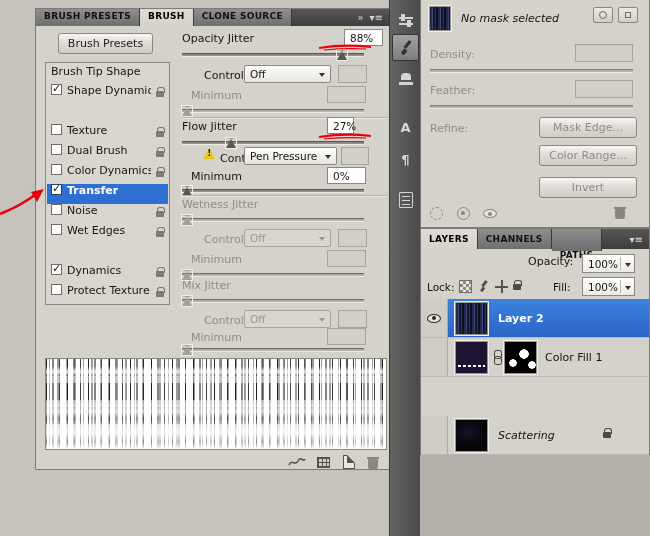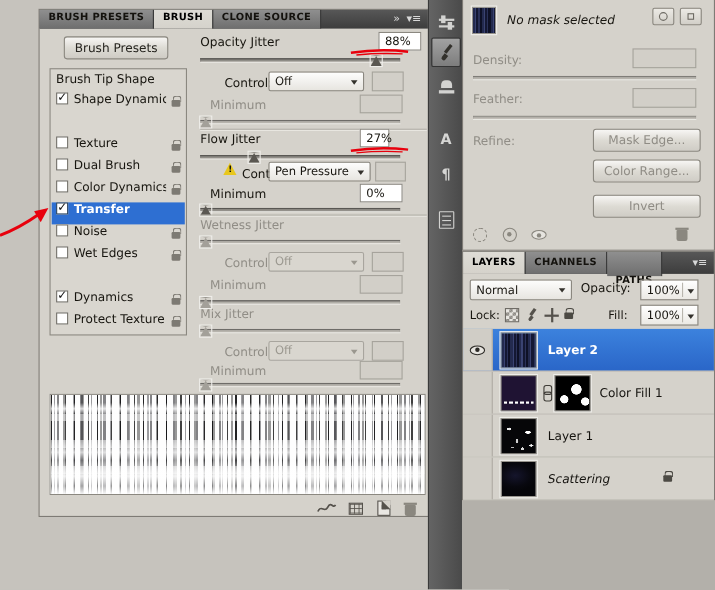--- a/index.html
+++ b/index.html
@@ -340,21 +340,20 @@
   <div class="tabbar" style="height:20px">
     <div class="tab active" style="padding-top:5px">LAYERS</div>
     <div class="tab" style="padding-top:5px">CHANNELS</div>
     <div class="tab" style="padding-top:21px">PATHS</div>
     <div class="tabicons">
         <span>▾≡</span>
       </div>
   </div>
   <div style="position:absolute;left:0;top:20px;width:228px;height:205px">
 
-    <div class="dd" style="left:6px;top:5px;width:93px;height:19px;padding-top:3px">Normal</div>
     <span class="lbl" style="left:107px;top:6px;font-size:11px">Opacity:</span>
     <div class="combo" style="left:161px;top:5px;width:53px">100%</div>
 
     <span class="lbl" style="left:6px;top:32px;font-size:10.5px">Lock:</span>
     <span class="icon-checker" style="left:38px;top:31px"></span>
     <span class="icon-brush-s" style="left:56px;top:31px"></span>
     <span class="icon-move" style="left:74px;top:31px"></span>
     <span class="lock darklock" style="position:absolute;left:92px;top:35px"></span>
     <span class="lbl" style="left:132px;top:32px;font-size:10.5px">Fill:</span>
     <div class="combo" style="left:161px;top:28px;width:53px">100%</div>
@@ -370,27 +369,20 @@
     <div class="layer-row" style="top:89px" data-selected="false">
       <div class="eye-well">
           <span class="eye hide-false" data-visible="false"></span>
         </div>
       <div class="thumb tex-purple" style="left:34px"></div>
       <span class="icon-chain hide-false" style="left:70px;top:12px" data-visible="true"></span>
       <div class="thumb tex-mask hide-false" style="left:83px" data-visible="true"></div>
       <span class="layer-name" style="left:124px" data-italic="false">Color Fill 1</span>
     </div>
 
-    <div class="layer-row" style="top:128px" data-selected="false">
-      <div class="eye-well">
-          <span class="eye hide-false" data-visible="false"></span>
-        </div>
-      <div class="thumb tex-specks" style="left:34px"></div>
-      <span class="layer-name" style="left:77px" data-italic="false">Layer 1</span>
-    </div>
 
     <div class="layer-row" style="top:167px" data-selected="false">
       <div class="eye-well">
           <span class="eye hide-false" data-visible="false"></span>
         </div>
       <div class="thumb tex-dark" style="left:34px"></div>
       <span class="layer-name" style="left:77px" data-italic="true">Scattering</span>
       <span class="lock darklock hide-false" style="position:absolute;left:182px;top:16px" data-visible="true"></span>
     </div>
   </div>

